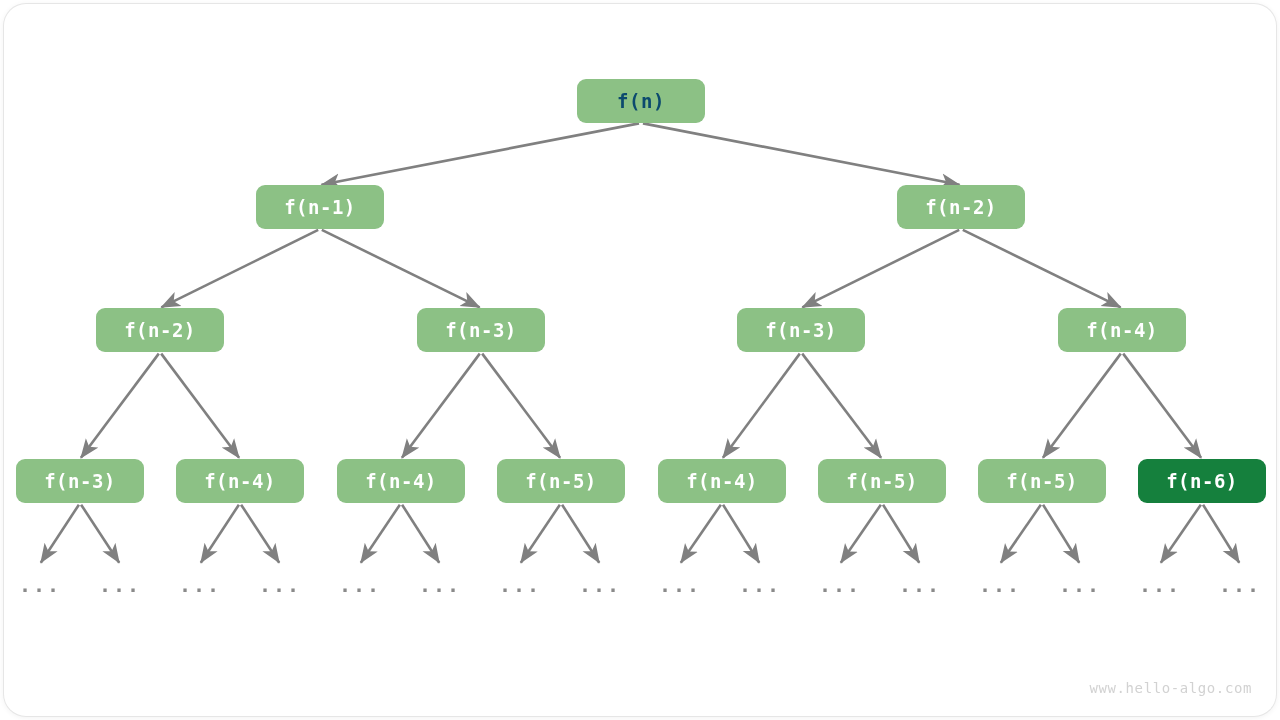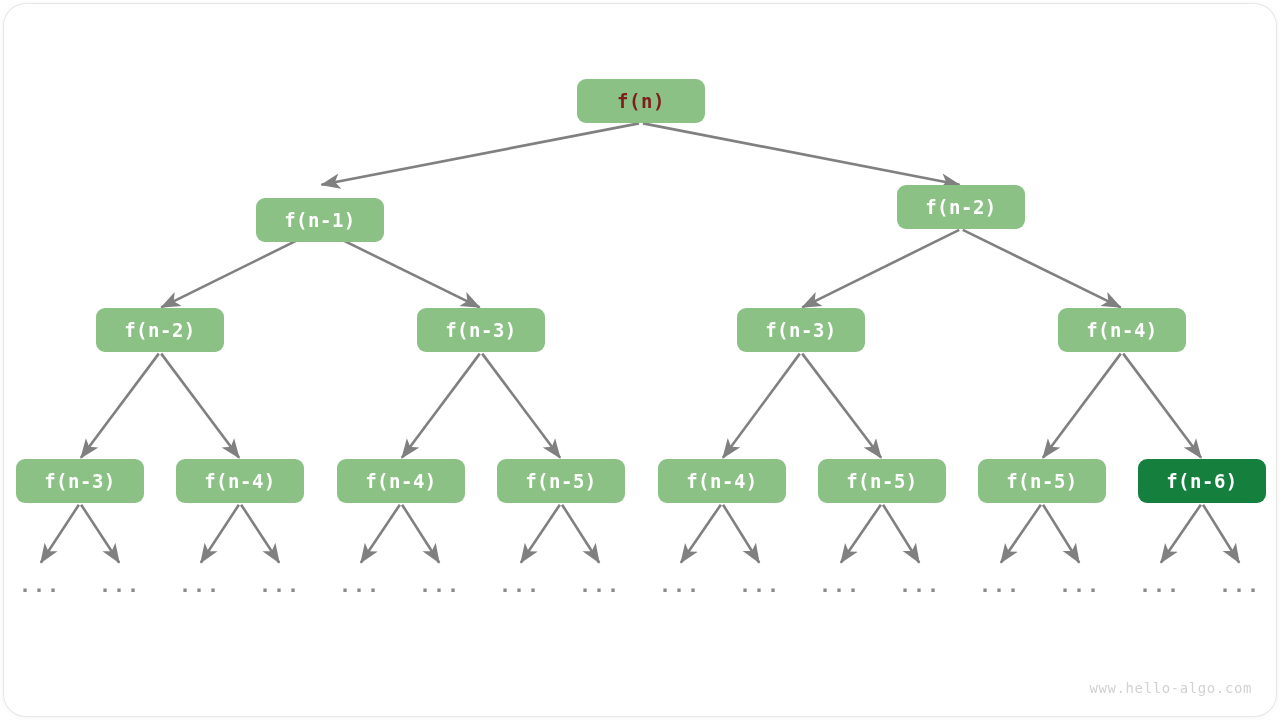--- a/index.html
+++ b/index.html
@@ -121,24 +121,24 @@
         <line x1="880.8657965340033" y1="504.64729551013806" x2="840.8506525994975" y2="562.7645283673965" stroke="#808080" stroke-width="2.6" stroke-linecap="butt" marker-end="url(#arrowhead)"></line>
         <line x1="883.0574952598421" y1="504.6975581802729" x2="919.2068785551184" y2="562.7268313647953" stroke="#808080" stroke-width="2.6" stroke-linecap="butt" marker-end="url(#arrowhead)"></line>
         <line x1="1040.8657965340033" y1="504.64729551013806" x2="1000.8506525994975" y2="562.7645283673965" stroke="#808080" stroke-width="2.6" stroke-linecap="butt" marker-end="url(#arrowhead)"></line>
         <line x1="1043.0574952598422" y1="504.6975581802729" x2="1079.2068785551185" y2="562.7268313647953" stroke="#808080" stroke-width="2.6" stroke-linecap="butt" marker-end="url(#arrowhead)"></line>
         <line x1="1200.8657965340033" y1="504.64729551013806" x2="1160.8506525994976" y2="562.7645283673965" stroke="#808080" stroke-width="2.6" stroke-linecap="butt" marker-end="url(#arrowhead)"></line>
         <line x1="1203.0574952598422" y1="504.6975581802729" x2="1239.2068785551185" y2="562.7268313647953" stroke="#808080" stroke-width="2.6" stroke-linecap="butt" marker-end="url(#arrowhead)"></line>
       </g>
   </svg>
 
   <div id="nodes">
-      <div class="node" style="left: 577px; top: 79px; width: 128px; height: 44px; background: rgb(140, 193, 133); color: #7f1d1d;">
+      <div class="node" style="left: 577px; top: 79px; width: 128px; height: 44px; background: rgb(140, 193, 133); color: #0c4a6e;">
         <span>f(n)</span>
       </div>
-      <div class="node" style="left: 256px; top: 198px; width: 128px; height: 44px; background: rgb(140, 193, 133); color: rgb(255, 255, 255);">
+      <div class="node" style="left: 256px; top: 185px; width: 128px; height: 44px; background: rgb(140, 193, 133); color: rgb(255, 255, 255);">
         <span>f(n-1)</span>
       </div>
       <div class="node" style="left: 897px; top: 185px; width: 128px; height: 44px; background: rgb(140, 193, 133); color: rgb(255, 255, 255);">
         <span>f(n-2)</span>
       </div>
       <div class="node" style="left: 96px; top: 308px; width: 128px; height: 44px; background: rgb(140, 193, 133); color: rgb(255, 255, 255);">
         <span>f(n-2)</span>
       </div>
       <div class="node" style="left: 417px; top: 308px; width: 128px; height: 44px; background: rgb(140, 193, 133); color: rgb(255, 255, 255);">
         <span>f(n-3)</span>

